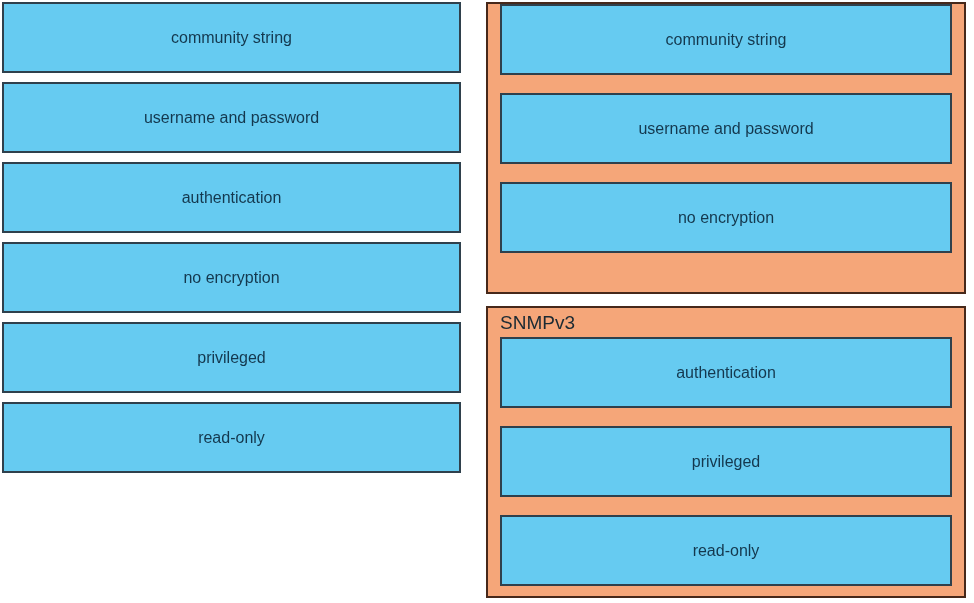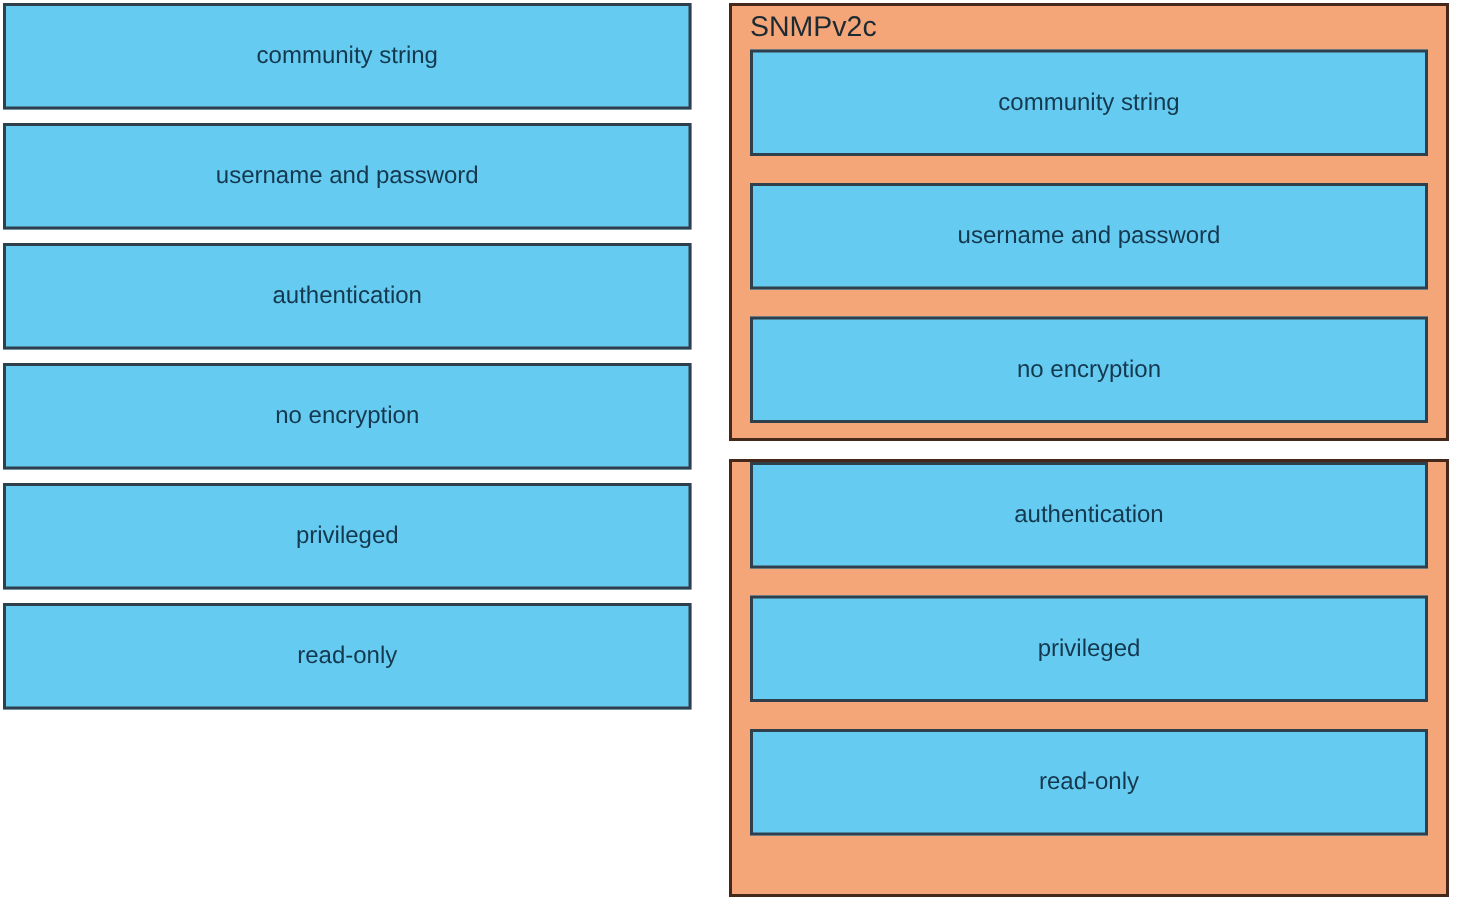--- a/index.html
+++ b/index.html
@@ -76,27 +76,27 @@
     <div class="option-box">username and password</div>
     <div class="option-box">authentication</div>
     <div class="option-box">no encryption</div>
     <div class="option-box">privileged</div>
     <div class="option-box">read-only</div>
   </div>
 
   <div class="right-col">
 
     <div class="group">
-      <div class="group-title">SNMPv2c</div>
       <div class="option-box">community string</div>
       <div class="option-box">username and password</div>
       <div class="option-box">no encryption</div>
     </div>
 
     <div class="group">
+      <div class="group-title">SNMPv3</div>
       <div class="option-box">authentication</div>
       <div class="option-box">privileged</div>
       <div class="option-box">read-only</div>
     </div>
 
   </div>
 
 </div>
 
 </body></html>

